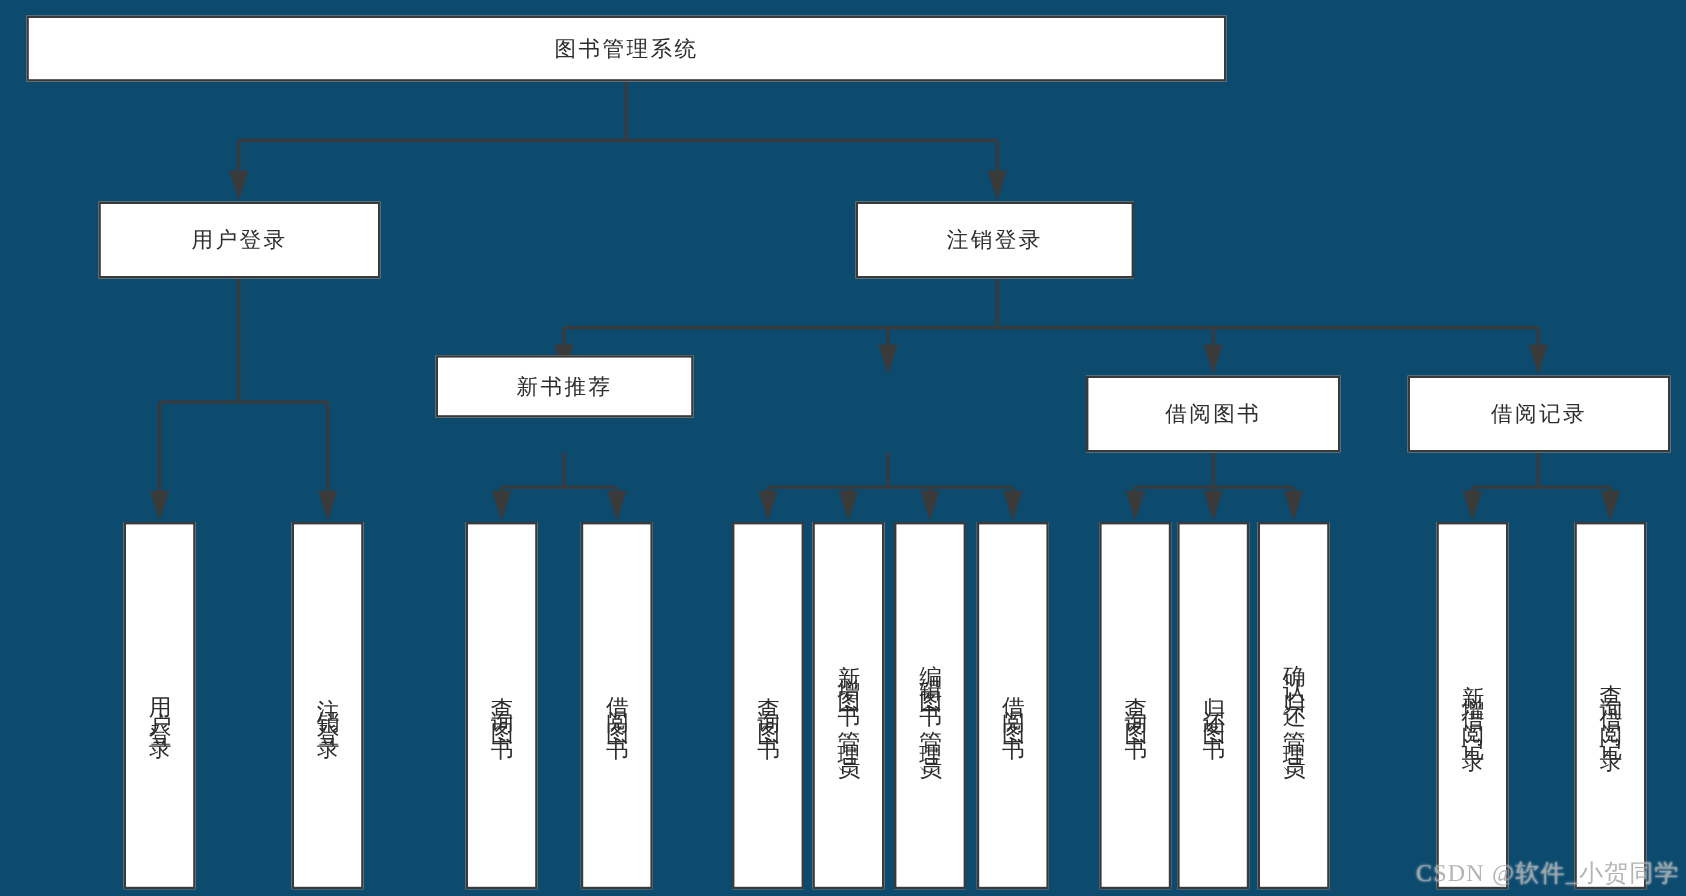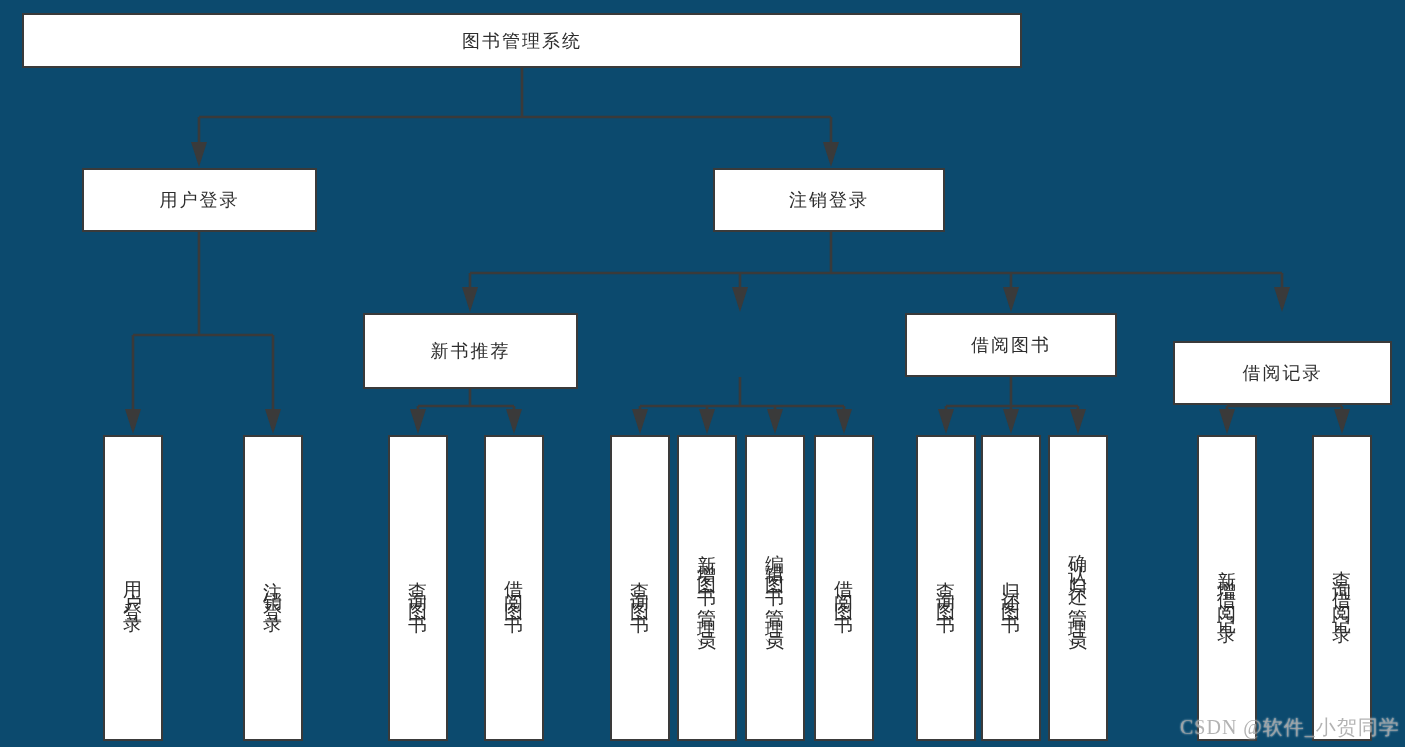--- a/index.html
+++ b/index.html
@@ -98,27 +98,27 @@
     <span>图书管理系统</span>
   </div>
 
   <div class="node h-node" style="left:82px; top:168px; width:235px; height:64px;">
     <span>用户登录</span>
   </div>
   <div class="node h-node" style="left:713px; top:168px; width:232px; height:64px;">
     <span>注销登录</span>
   </div>
 
-  <div class="node h-node" style="left:363px; top:313px; width:215px; height:76px;">
+  <div class="node h-node" style="left:363px; top:296px; width:215px; height:52px;">
     <span>新书推荐</span>
   </div>
   <div class="node h-node" style="left:905px; top:313px; width:212px; height:64px;">
     <span>借阅图书</span>
   </div>
-  <div class="node h-node" style="left:1173px; top:313px; width:219px; height:64px;margin-top:28px;">
+  <div class="node h-node" style="left:1173px; top:313px; width:219px; height:64px;">
     <span>借阅记录</span>
   </div>
 
   <div class="node leaf-node" style="left:103px; top:435px; width:60px; height:306px;">
     <span>用户登录</span>
   </div>
   <div class="node leaf-node" style="left:243px; top:435px; width:60px; height:306px;">
     <span>注销登录</span>
   </div>
 

